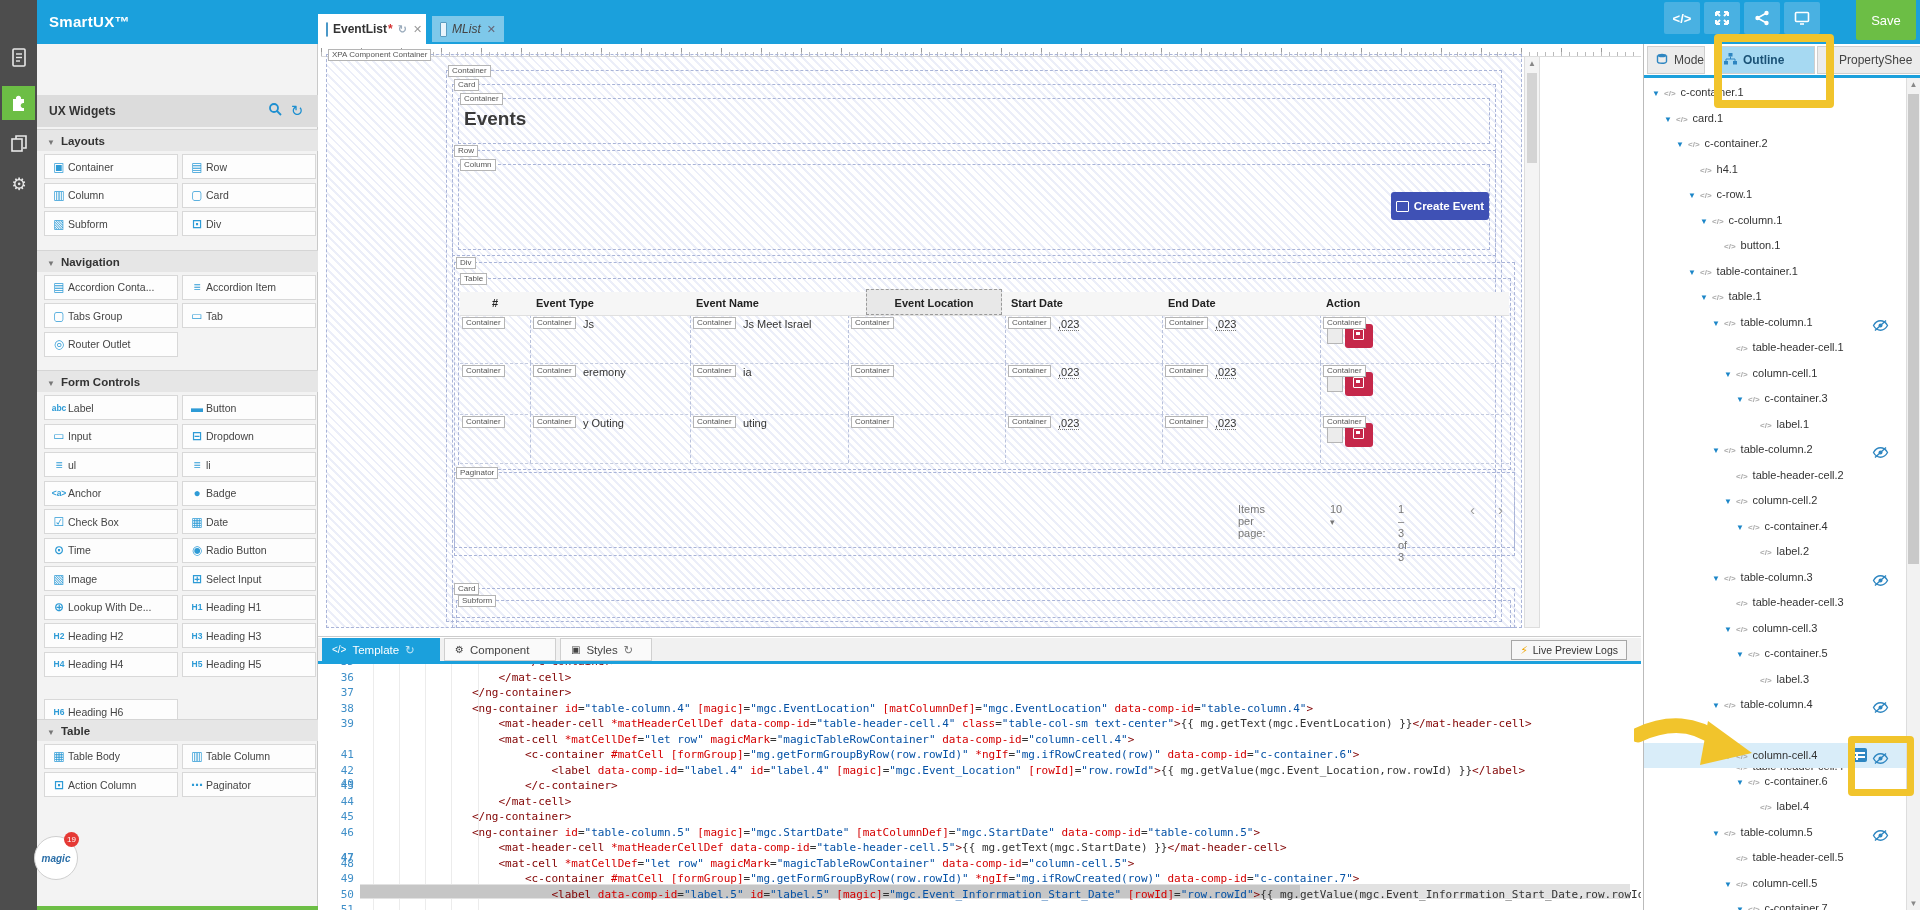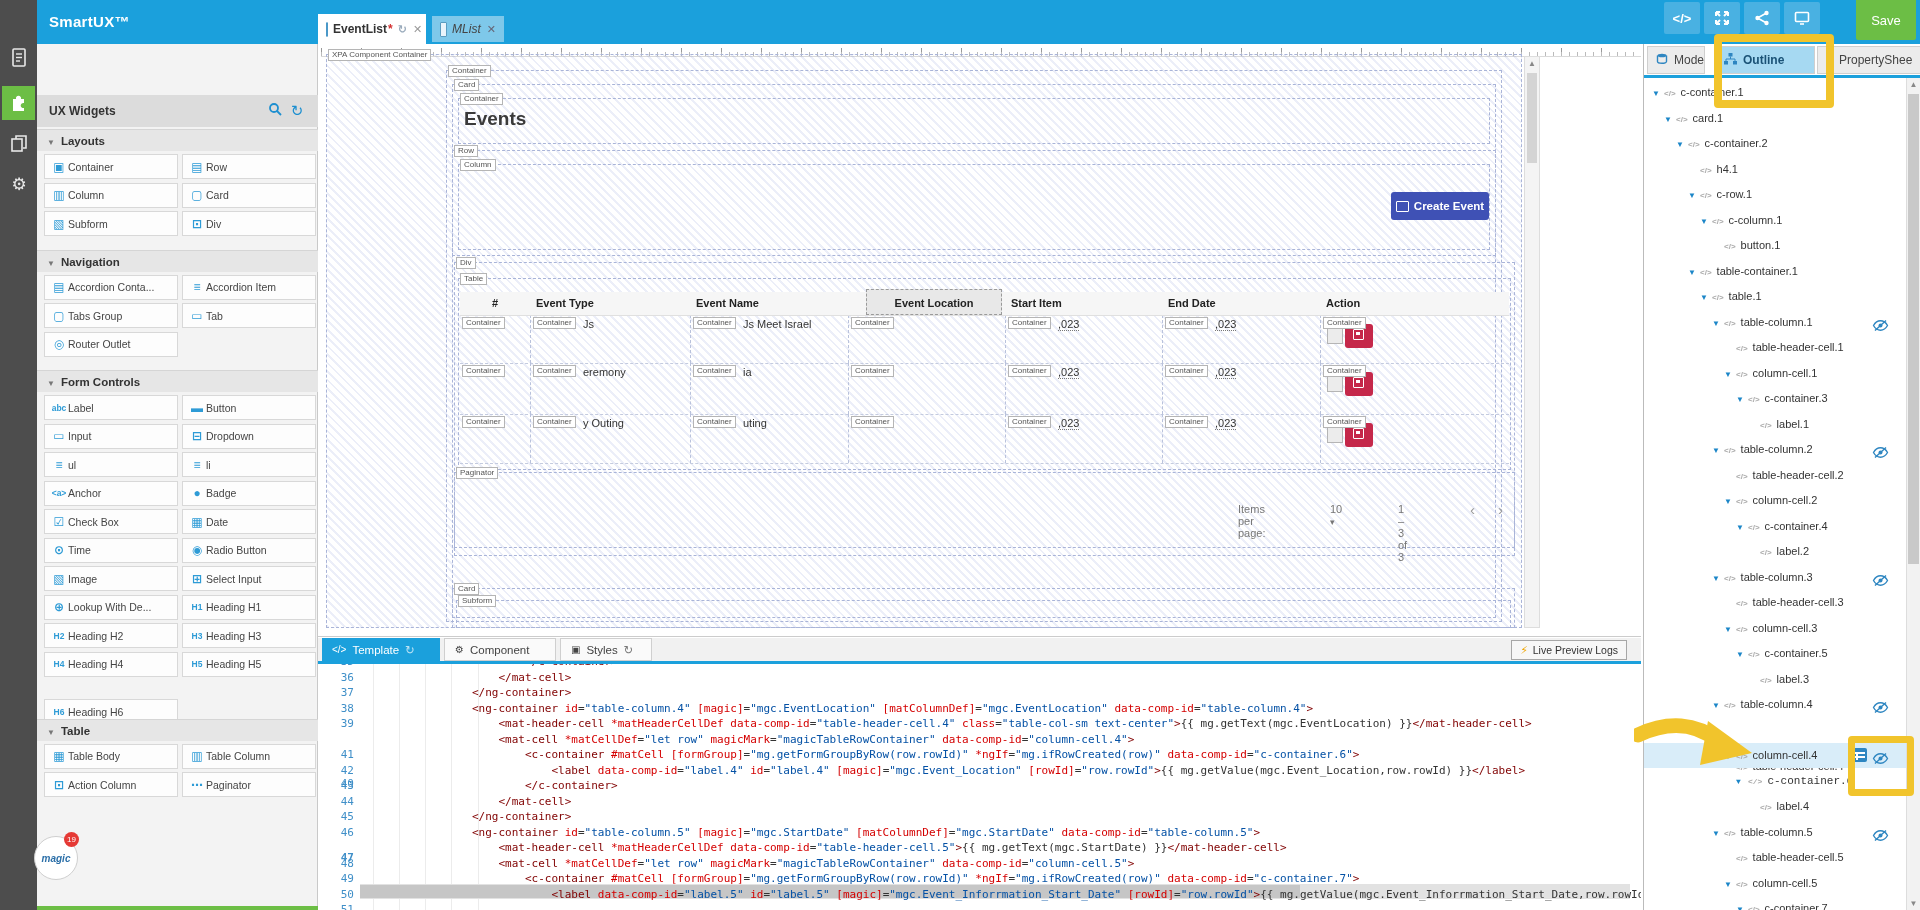--- a/index.html
+++ b/index.html
@@ -373,21 +373,21 @@
     <div class="dbox" style="left:136px;top:218px;width:1061px;height:294px"></div>
     <div class="chip" style="left:138px;top:213px">Div</div>
     <div class="dbox" style="left:140px;top:234px;width:1053px;height:192px"></div>
     <div class="chip" style="left:142px;top:229px">Table</div>
     <div id="ctable">
         <div class="thead" style="left: 142px; top: 248px; width: 1049px; height: 23px;">
           <div class="thcell" style="left: 0px; top: 0px; width: 70px; text-align: center; padding-left: 0px;">#</div>
           <div class="thcell" style="left: 70px; top: 0px; width: 160px;">Event Type</div>
           <div class="thcell" style="left: 230px; top: 0px; width: 158px;">Event Name</div>
           <div class="thcell thsel" style="left: 406px; top: -3px; width: 136px; height: 26px; line-height: 26px;">Event Location</div>
-          <div class="thcell" style="left: 545px; top: 0px; width: 157px;">Start Item</div>
+          <div class="thcell" style="left: 545px; top: 0px; width: 157px;">Start Date</div>
           <div class="thcell" style="left: 702px; top: 0px; width: 158px;">End Date</div>
           <div class="thcell" style="left: 860px; top: 0px; width: 189px;">Action</div>
         </div>
         <div class="tcell" style="left: 142px; top: 271px; width: 70px; height: 48px; border-left: none;">
           <span class="chip cellchip">Container</span>
         </div>
         <div class="tcell" style="left: 212px; top: 271px; width: 160px; height: 48px;">
           <span class="chip cellchip">Container</span>
           <span class="celltext">Js</span>
         </div>
@@ -632,21 +632,21 @@
               <path d="M1.5 6.5C3.5 3 6 1.8 8.5 1.8S13.5 3 15.5 6.5C13.5 10 11 11.2 8.5 11.2S3.5 10 1.5 6.5z" fill="none" stroke="#2e86c1" stroke-width="1.4"></path>
               <circle cx="8.5" cy="6.5" r="2" fill="#2e86c1"></circle>
               <line x1="3" y1="11.5" x2="14" y2="1.5" stroke="#2e86c1" stroke-width="1.4"></line>
             </svg></span></div>
         <div class="trow" style="top: 676px; padding-left: 80px; box-sizing: border-box;"><span class="tri"> </span><span class="cdic">&lt;/&gt;</span><span class="lbl">table-header-cell.4</span></div>
         <div class="trow sel" style="top: 665px; padding-left: 80px; box-sizing: border-box;"><span class="tri">▼</span><span class="cdic">&lt;/&gt;</span><span class="lbl">column-cell.4</span><span class="gridic"></span><span class="eye"><svg width="17" height="13" viewBox="0 0 17 13">
               <path d="M1.5 6.5C3.5 3 6 1.8 8.5 1.8S13.5 3 15.5 6.5C13.5 10 11 11.2 8.5 11.2S3.5 10 1.5 6.5z" fill="none" stroke="#2e86c1" stroke-width="1.4"></path>
               <circle cx="8.5" cy="6.5" r="2" fill="#2e86c1"></circle>
               <line x1="3" y1="11.5" x2="14" y2="1.5" stroke="#2e86c1" stroke-width="1.4"></line>
             </svg></span></div>
-        <div class="trow" style="top: 690.5px; padding-left: 92px; box-sizing: border-box; font-family: Liberation Mono, monospace;"><span class="tri">▼</span><span class="cdic">&lt;/&gt;</span><span class="lbl">c-container.6</span></div>
+        <div class="trow" style="top: 690.5px; padding-left: 92px; box-sizing: border-box;"><span class="tri">▼</span><span class="cdic">&lt;/&gt;</span><span class="lbl">c-container.6</span></div>
         <div class="trow" style="top: 716px; padding-left: 104px; box-sizing: border-box;"><span class="tri"> </span><span class="cdic">&lt;/&gt;</span><span class="lbl">label.4</span></div>
         <div class="trow" style="top: 741.5px; padding-left: 68px; box-sizing: border-box;"><span class="tri">▼</span><span class="cdic">&lt;/&gt;</span><span class="lbl">table-column.5</span><span class="eye"><svg width="17" height="13" viewBox="0 0 17 13">
               <path d="M1.5 6.5C3.5 3 6 1.8 8.5 1.8S13.5 3 15.5 6.5C13.5 10 11 11.2 8.5 11.2S3.5 10 1.5 6.5z" fill="none" stroke="#2e86c1" stroke-width="1.4"></path>
               <circle cx="8.5" cy="6.5" r="2" fill="#2e86c1"></circle>
               <line x1="3" y1="11.5" x2="14" y2="1.5" stroke="#2e86c1" stroke-width="1.4"></line>
             </svg></span></div>
         <div class="trow" style="top: 767px; padding-left: 80px; box-sizing: border-box;"><span class="tri"> </span><span class="cdic">&lt;/&gt;</span><span class="lbl">table-header-cell.5</span></div>
         <div class="trow" style="top: 792.5px; padding-left: 80px; box-sizing: border-box;"><span class="tri">▼</span><span class="cdic">&lt;/&gt;</span><span class="lbl">column-cell.5</span></div>
         <div class="trow" style="top: 818px; padding-left: 92px; box-sizing: border-box;"><span class="tri">▼</span><span class="cdic">&lt;/&gt;</span><span class="lbl">c-container.7</span></div>
       </div>

